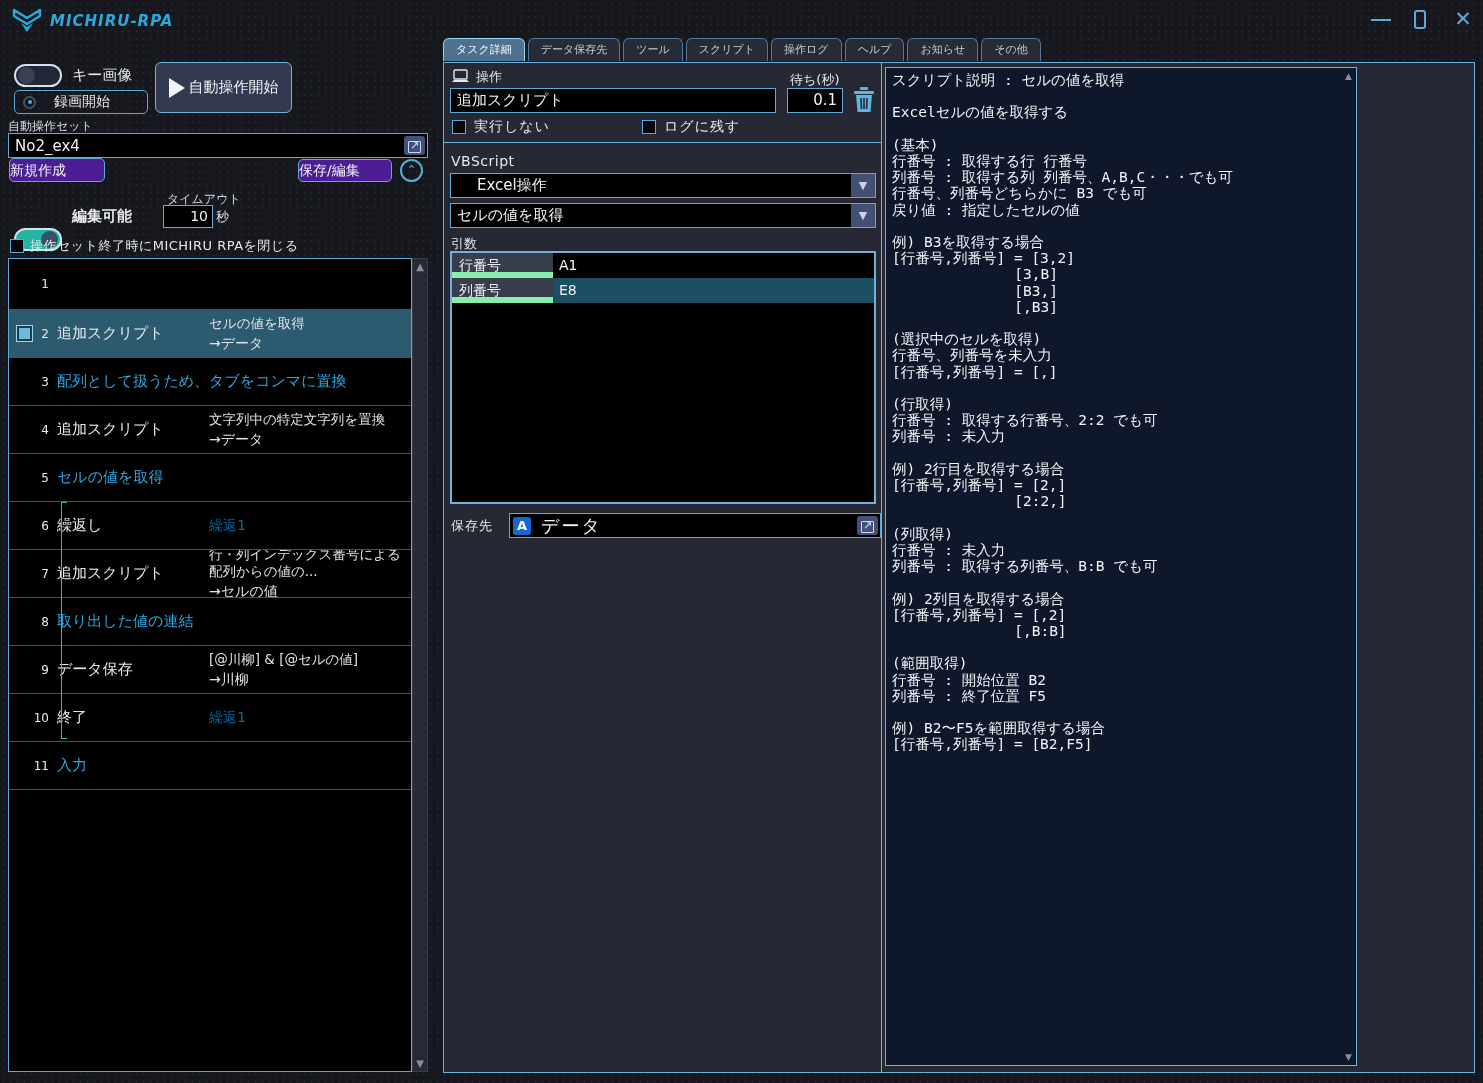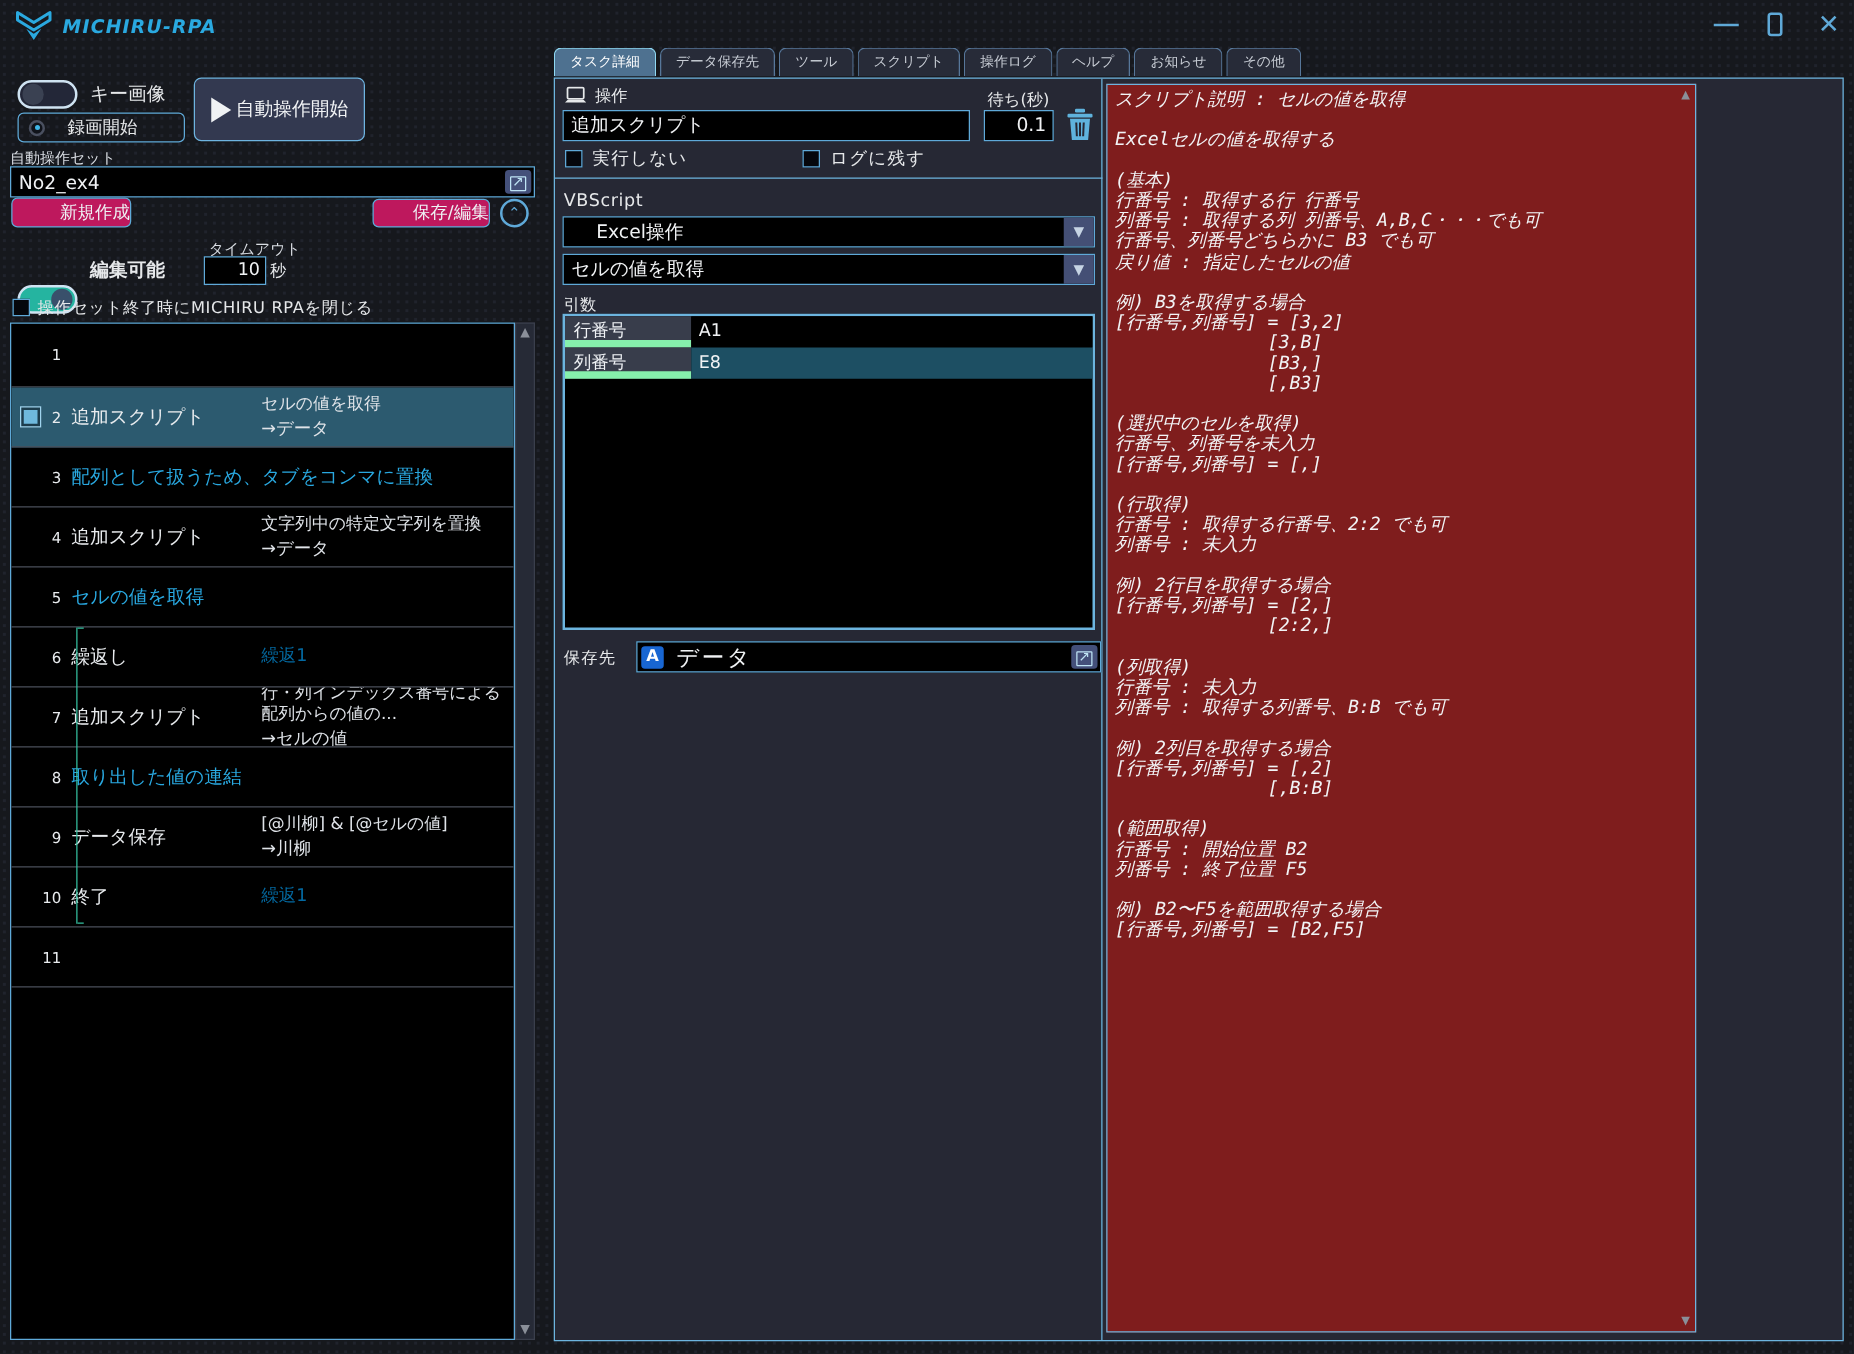--- a/index.html
+++ b/index.html
@@ -42,21 +42,21 @@
   #auto-start .play { width:0; height:0; border-left:16px solid #f0f2f4; border-top:10px solid transparent; border-bottom:10px solid transparent; }
   #auto-start .lbl { font-size:15px; color:#f0f2f4; }
 
   #auto-set-label { left:8px; top:118px; font-size:12px; color:#d8dce2; }
   #set-name { left:8px; top:133px; width:420px; height:25px; background:#000; border:1px solid #5fa9d8; display:flex; align-items:center; }
   #set-name input { flex:1; background:transparent; border:none; outline:none; color:#f0f2f4; font-size:15px; padding-left:6px; font-family:inherit; }
   .extlink { width:21px; height:19px; background:#44507a; border-radius:3px; margin-right:2px; position:relative; flex:none; cursor:pointer; }
   .extlink:after { content:"\2197"; position:absolute; left:0; top:0; width:100%; height:100%; color:#bfe4f5; font-size:11px; line-height:19px; text-align:center; }
   .extlink:before { content:""; position:absolute; left:4px; top:5px; width:11px; height:10px; border:1px solid #bfe4f5; border-radius:1px; }
 
-  .sbtn { background:#be185d; border:1px solid #5fa9d8; border-radius:5px; color:#eef1f4; font-size:14px; text-align:right; cursor:pointer; }
+  .sbtn { background:#4c1d95; border:1px solid #5fa9d8; border-radius:5px; color:#eef1f4; font-size:14px; text-align:left; cursor:pointer; }
   #btn-new { left:9px; top:158px; width:96px; height:24px; line-height:22px; }
   #btn-save { left:298px; top:159px; width:94px; height:23px; line-height:21px; }
   #btn-collapse { left:400px; top:159px; width:23px; height:23px; border:2px solid #5fa9d8; border-radius:50%; color:#5fa9d8; font-size:12px; line-height:19px; text-align:center; cursor:pointer; }
 
   #timeout-label { left:167px; top:191px; font-size:12px; color:#d8dce2; }
   #edit-toggle { left:14px; top:205px; }
   #edit-label { left:72px; top:207px; font-size:15px; font-weight:bold; }
   #timeout-input { left:163px; top:205px; width:50px; height:23px; background:#000; border:1px solid #5fa9d8; color:#f0f2f4; font-size:14px; text-align:right; padding-right:4px; line-height:21px; }
   #timeout-unit { left:216px; top:208px; font-size:13px; }
   .cb { width:14px; height:14px; border:1px solid #5fa9d8; background:#05070c; flex:none; }
@@ -124,21 +124,21 @@
   .arow .aval { flex:1; color:#f0f2f4; font-size:14px; padding-left:6px; line-height:25px; background:#000; }
   .arow.sel .aval { background:#1d4f63; }
 
   #save-row { position:absolute; left:7px; top:450px; display:flex; align-items:center; }
   #save-label { font-size:13px; letter-spacing:1px; }
   #save-input { margin-left:16px; width:372px; height:25px; background:#000; border:1px solid #5fa9d8; display:flex; align-items:center; }
   .abadge { width:18px; height:18px; background:#1866d2; border-radius:3px; color:#fff; font-size:13px; font-weight:bold; text-align:center; line-height:18px; margin-left:3px; flex:none; }
   #save-input .val { flex:1; color:#f0f2f4; font-size:18px; padding-left:10px; letter-spacing:2px; }
 
   
-  #help-box { position:absolute; left:441px; top:4px; width:472px; height:999px; background:#7f1d1d; border:1px solid #6cb4de; overflow:hidden;font-style:italic; }
+  #help-box { position:absolute; left:441px; top:4px; width:472px; height:999px; background:#0f172a; border:1px solid #6cb4de; overflow:hidden; }
   #help-text { position:absolute; left:6px; top:4px; right:18px; font-family:"DejaVu Sans Mono","Liberation Mono",monospace; font-size:14.5px; line-height:16.2px; white-space:pre; color:#f2f4f6; }
   #help-scroll { position:absolute; right:1px; top:1px; width:13px; height:calc(100% - 2px); }
   #help-scroll .up { position:absolute; top:2px; width:100%; text-align:center; color:#8a8f99; font-size:9px; }
   #help-scroll .down { position:absolute; bottom:2px; width:100%; text-align:center; color:#8a8f99; font-size:9px; }
 
   svg { display:block; }
 </style>
 </head>
 <body>
 
@@ -239,20 +239,21 @@
         <span class="ttl">データ保存</span>
         <span class="det"><span class="">[@川柳] &amp; [@セルの値]</span><span class="res">→川柳</span></span>
       </div>
       <div class="trow">
         <span class="num">10</span>
         <span class="ttl">終了</span>
         <span class="det"><span class="teal">繰返1</span></span>
       </div>
       <div class="trow">
         <span class="num">11</span>
+        <span class="ttl cyan wide">入力</span>
       </div>
     </div>
   <div class="abs" id="loop-bracket"></div>
 </div>
 <div class="abs" id="task-scroll">
   <span class="up">▲</span>
   <span class="down">▼</span>
 </div>
 
 <div class="abs" id="tabbar">

